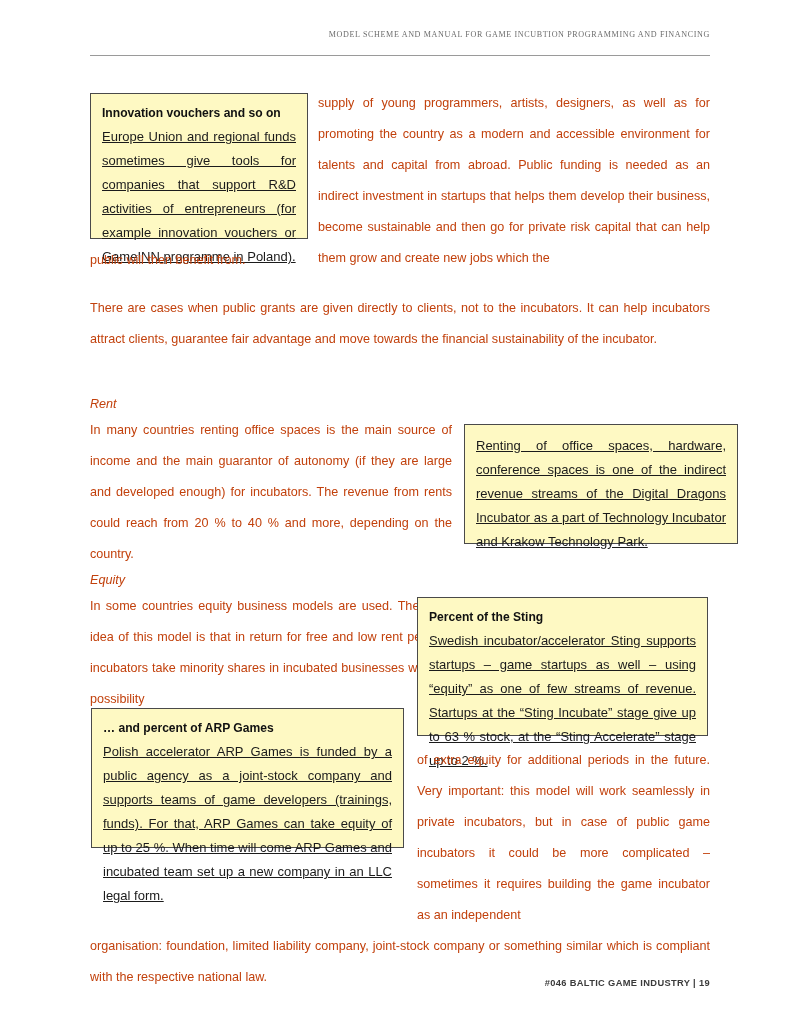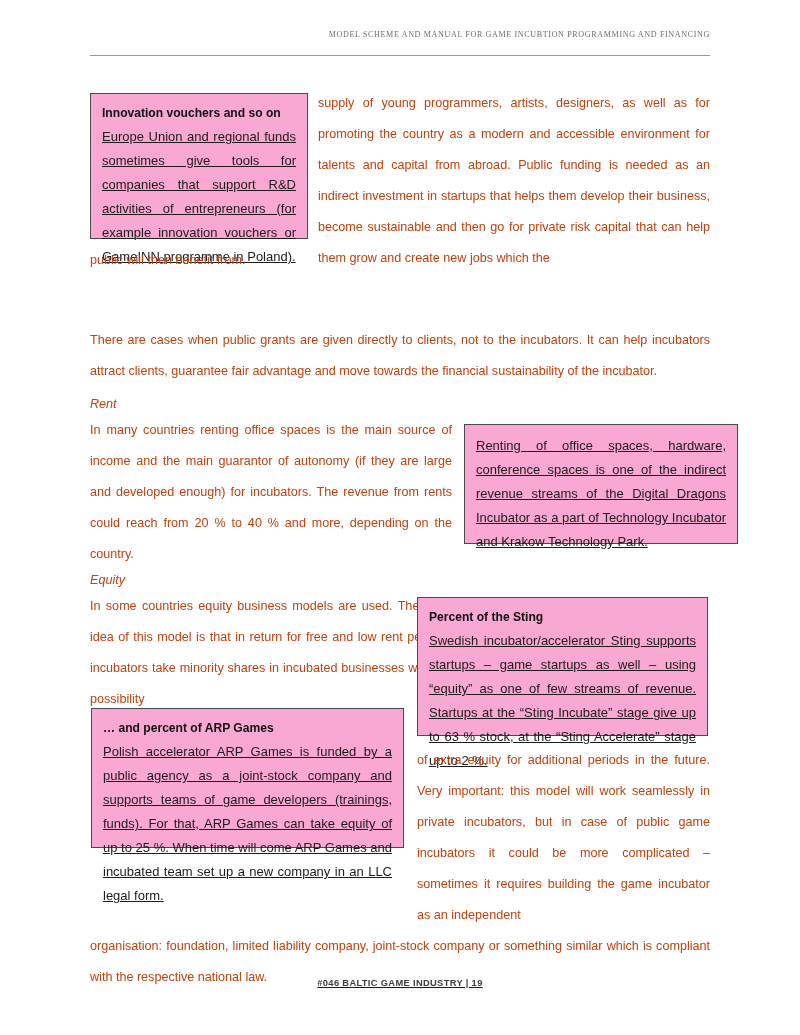--- a/index.html
+++ b/index.html
@@ -64,21 +64,21 @@
 
   
   .col-right  { left: 318px; width: 392px; }
   .col-left   { left: 90px;  width: 362px; }
   .full       { left: 90px;  width: 620px; }
 
   
   .callout {
     position: absolute;
     border: 1px solid #4a4a4a;
-    background: #f9a8d4;
+    background: #fef9c3;
     box-sizing: border-box;
     padding: 9px 11px 8px 11px;
   }
   .callout-title {
     display: block;
     font-size: 12.1px;
     font-weight: bold;
     line-height: 21px;
     color: #111111;
     margin-bottom: 1px;
@@ -93,22 +93,21 @@
     hyphens: none;
     text-decoration: underline;
   }
 
   
   .footer {
     position: absolute;
     left: 90px;
     top: 972px;
     width: 620px;
-    text-align: center;
-    text-decoration: underline;
+    text-align: right;
   }
   .footer-text {
     font-size: 9.3px;
     letter-spacing: 0.35px;
     color: #3b3b3b;
     font-weight: bold;
     font-family: "Liberation Sans", sans-serif;
     white-space: nowrap;
   }
 </style>
@@ -124,21 +123,21 @@
 
   <div class="callout" style="left:90px; top:93px; width:218px; height:146px;">
     <span class="callout-title">Innovation vouchers and so on</span>
     <span class="callout-body">Europe Union and regional funds sometimes give tools for companies that support R&amp;D activities of entrepreneurs (for example innovation vouchers or GameINN programme in Poland).</span>
   </div>
 
   <div class="para col-right" style="top:88px;">supply of young programmers, artists, designers, as well as for promoting the country as a modern and accessible environment for talents and capital from abroad.   Public funding is needed as an indirect investment in startups that helps them develop their business, become sustainable and then go for private risk capital that can help them grow and create new jobs which the</div>
 
   <div class="para full" style="top:245px;">public will then benefit from.</div>
 
-  <div class="para full" style="top:293px;margin-top:32px;">There are cases when public grants are given directly to clients, not to the incubators. It can help incubators attract clients, guarantee fair advantage and move towards the financial sustainability of the incubator.</div>
+  <div class="para full" style="top:293px;">There are cases when public grants are given directly to clients, not to the incubators. It can help incubators attract clients, guarantee fair advantage and move towards the financial sustainability of the incubator.</div>
 
   <div class="para full italic" style="top:389px;">Rent</div>
 
   <div class="para col-left" style="top:415px;">In many countries renting office spaces is the main source of income and the main guarantor of autonomy (if they are large and developed enough) for incubators. The revenue from rents could reach from 20 % to 40 % and more, depending on the country.</div>
 
   <div class="callout" style="left:464px; top:424px; width:274px; height:120px;">
     <span class="callout-body">Renting of office spaces, hardware, conference spaces is one of the indirect revenue streams of the Digital Dragons Incubator as a part of Technology Incubator and Krakow Technology Park.</span>
   </div>
 
   <div class="para full italic" style="top:565px;">Equity</div>

